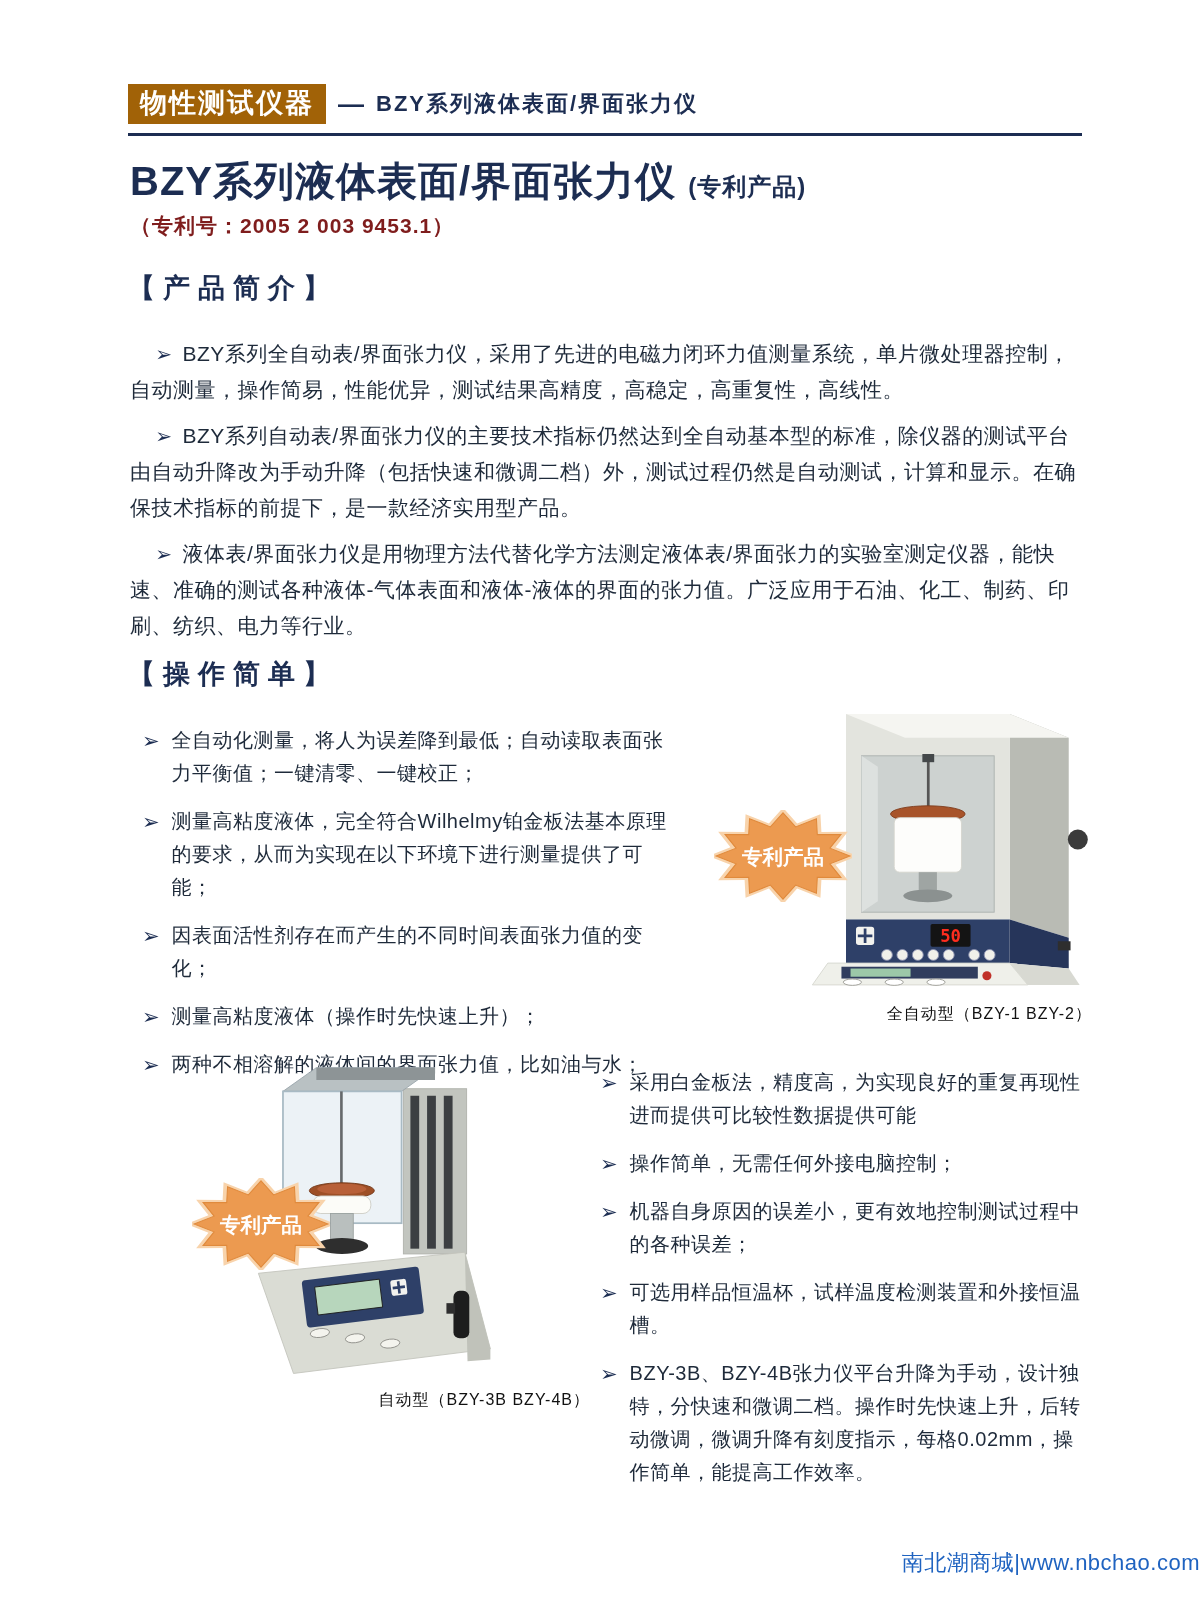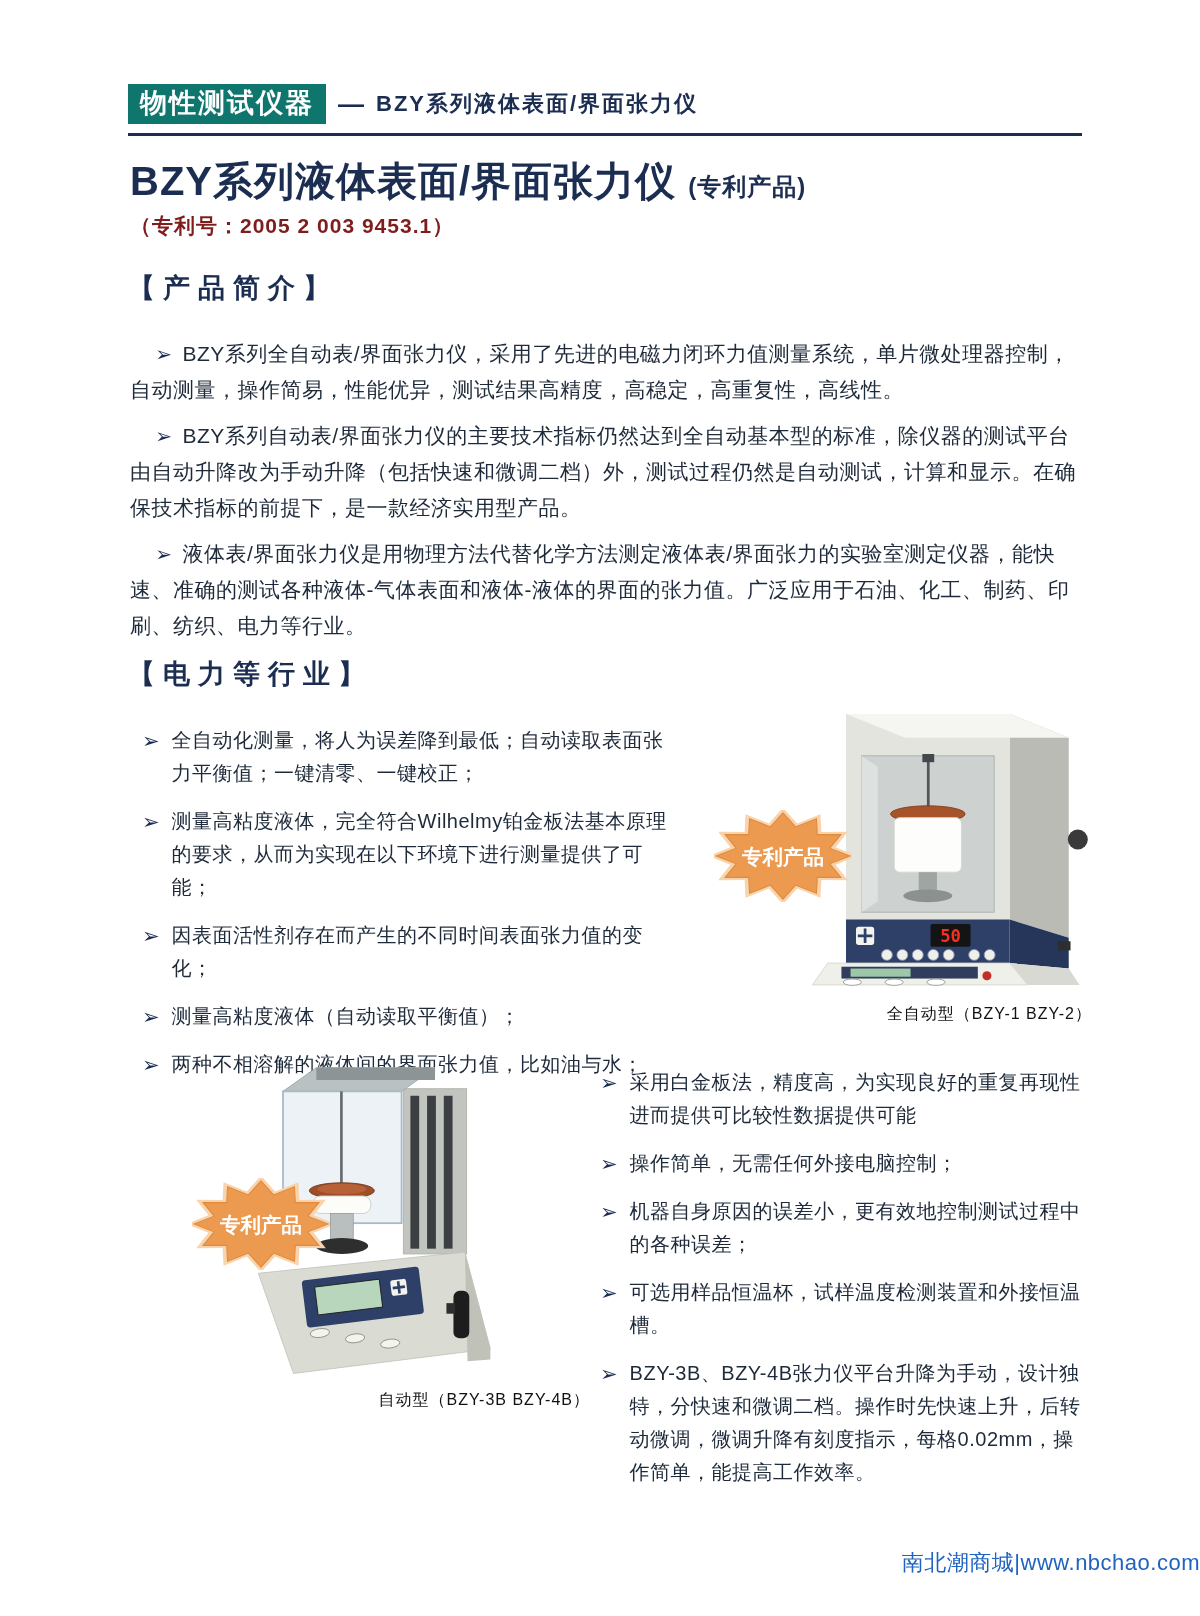--- a/index.html
+++ b/index.html
@@ -9,21 +9,21 @@
     margin:0 auto;
     background:#ffffff;
     font-family:"Liberation Sans","DejaVu Sans",sans-serif;
     color:#1e2a3a;
     overflow:hidden;
   }
   
   .header{position:absolute;top:84px;left:128px;right:118px;}
   .header-row{display:flex;align-items:center;gap:12px;}
   .brand-box{
-    background:#0f766e;color:#ffffff;
+    background:#a16207;color:#ffffff;
     font-size:27px;font-weight:bold;
     padding:5px 12px;letter-spacing:2px;line-height:1.1;
   }
   .header-dash{color:#1c2d52;font-size:26px;font-weight:bold;line-height:1;}
   .header-subtitle{color:#1c2d52;font-size:22px;font-weight:bold;letter-spacing:2px;}
   .header-rule{border:none;border-top:3px solid #1c2d52;margin:9px 0 0 0;}
   
   .title-block{position:absolute;top:158px;left:130px;right:118px;}
   .doc-title{font-size:40px;font-weight:bold;color:#1c2d52;letter-spacing:1px;line-height:1.15;}
   .doc-title-suffix{font-size:24px;font-weight:bold;color:#1c2d52;}
@@ -93,38 +93,38 @@
     <div class="patent-no">（专利号：2005 2 003 9453.1）</div>
   </div>
 
   <div class="section-heading heading-intro">【产品简介】</div>
   <div class="intro">
     <p><span class="arrow-inline">➢</span><span>BZY系列全自动表/界面张力仪，采用了先进的电磁力闭环力值测量系统，单片微处理器控制，自动测量，操作简易，性能优异，测试结果高精度，高稳定，高重复性，高线性。</span></p>
     <p><span class="arrow-inline">➢</span><span>BZY系列自动表/界面张力仪的主要技术指标仍然达到全自动基本型的标准，除仪器的测试平台由自动升降改为手动升降（包括快速和微调二档）外，测试过程仍然是自动测试，计算和显示。在确保技术指标的前提下，是一款经济实用型产品。</span></p>
     <p><span class="arrow-inline">➢</span><span>液体表/界面张力仪是用物理方法代替化学方法测定液体表/界面张力的实验室测定仪器，能快速、准确的测试各种液体-气体表面和液体-液体的界面的张力值。广泛应用于石油、化工、制药、印刷、纺织、电力等行业。</span></p>
   </div>
 
-  <div class="section-heading heading-features">【电力等行业】</div>
+  <div class="section-heading heading-features">【操作简单】</div>
 
   <div class="bullet-list row1-left">
     <div class="bullet">
         <span class="arrow">➢</span>
         <span class="bullet-text">全自动化测量，将人为误差降到最低；自动读取表面张力平衡值；一键清零、一键校正；</span>
       </div>
     <div class="bullet">
         <span class="arrow">➢</span>
         <span class="bullet-text">测量高粘度液体，完全符合Wilhelmy铂金板法基本原理的要求，从而为实现在以下环境下进行测量提供了可能；</span>
       </div>
     <div class="bullet">
         <span class="arrow">➢</span>
         <span class="bullet-text">因表面活性剂存在而产生的不同时间表面张力值的变化；</span>
       </div>
     <div class="bullet">
         <span class="arrow">➢</span>
-        <span class="bullet-text">测量高粘度液体（自动读取平衡值）；</span>
+        <span class="bullet-text">测量高粘度液体（操作时先快速上升）；</span>
       </div>
     <div class="bullet">
         <span class="arrow">➢</span>
         <span class="bullet-text">两种不相溶解的液体间的界面张力值，比如油与水；</span>
       </div>
   </div>
 
   <div class="figure-block fig1">
 
     <svg class="machine-svg" width="300" height="300" viewBox="0 0 330 310">

